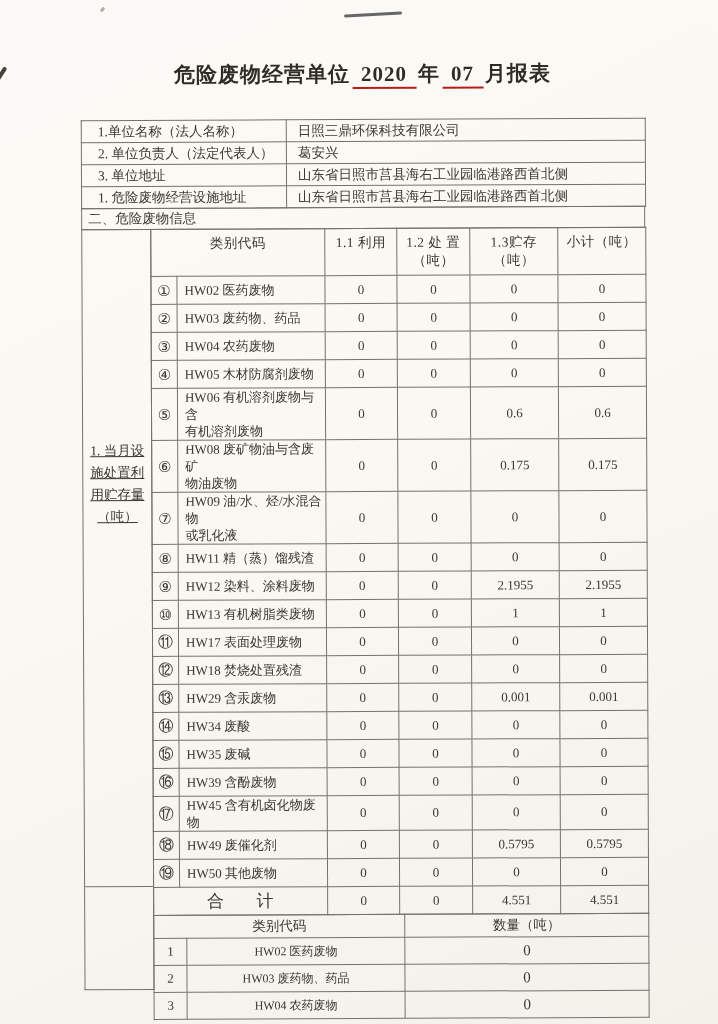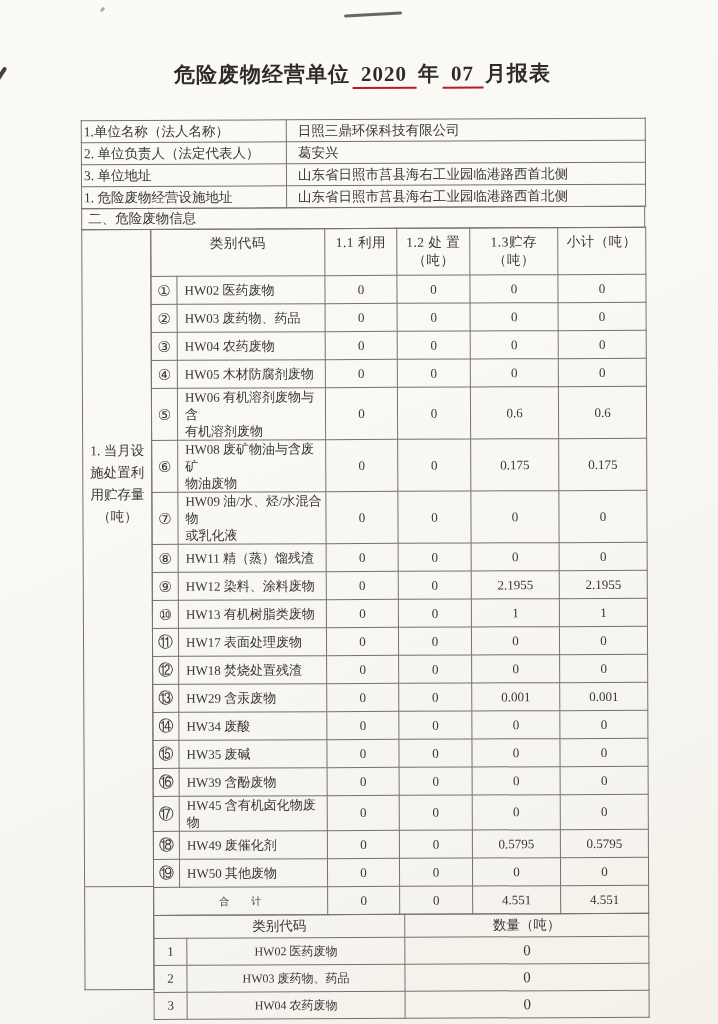--- a/index.html
+++ b/index.html
@@ -38,57 +38,57 @@
     letter-spacing:1px;white-space:nowrap;
   }
   .title .seg{margin:8px 2px;}
   .title .u{
     display:inline-block;padding:0 9px;
     border-bottom:2px solid #b91c1c;
   }
 
   table{border-collapse:collapse;table-layout:fixed;}
   td{border:1px solid var(--border);font-size:13px;overflow:hidden;}
-  .pre{white-space:pre-line;}
+  .pre{white-space:pre-line;border-radius:21px;}
 
   
   .info{width:564px;}
   .info tr{height:22px;}
-  .info td.ilabel{width:205px;padding-left:2px;font-size:13.5px;}
+  .info td.ilabel{width:205px;padding-left:16px;font-size:13.5px;}
   .info td.ivalue{width:359px;padding-left:11px;font-size:13.5px;}
 
   
   .section-bar{
     width:564px;height:22px;margin-top:-1px;
     border:1px solid var(--border);
     font-size:13.5px;line-height:20px;padding-left:6px;
   }
 
   
   .main-area{display:flex;margin-top:-1px;width:564px;}
   .left-col{width:70px;flex:0 0 70px;}
   .left-cell-a{height:658px;border:1px solid var(--border);position:relative;}
   .left-cell-b{height:103px;border:1px solid var(--border);border-top:none;}
   .side-label{
     position:absolute;top:210px;left:2px;right:2px;
-    text-align:center;font-size:13.5px;line-height:22px;white-space:pre-line;
+    text-align:center;font-size:13.5px;line-height:22px;white-space:pre-line;text-decoration:underline;
   }
   .right-col{flex:1;margin-left:-1px;}
 
   .main{width:495px;}
   .main tr{height:28px;}
   .main tr.head{height:47px;}
   .main tr.tall{height:45px;}
   .main tr.total-row{height:28px;}
   .main td{text-align:center;vertical-align:middle;}
   .main tr.head td{vertical-align:top;padding-top:5px;font-size:13.5px;letter-spacing:.5px;}
   .main td.c-num{font-size:15px;}
   .main td.c-name{text-align:left;padding-left:7px;line-height:17px;}
   .main td.c-val{font-size:13px;}
-  .main td.total-label{font-size:10px;white-space:pre;letter-spacing:1px;}
+  .main td.total-label{font-size:17px;white-space:pre;letter-spacing:1px;}
 
   .bottom{width:495px;margin-top:-1px;}
   .bottom tr{height:27px;}
   .bottom tr.bhead{height:23px;}
   .bottom td{text-align:center;vertical-align:middle;}
   .bottom tr.bhead td{font-size:13.5px;}
   .bottom td.b-num{font-size:13px;}
   .bottom td.b-name{font-size:12px;}
   .bottom td.b-qty{font-size:15px;}
 </style>

